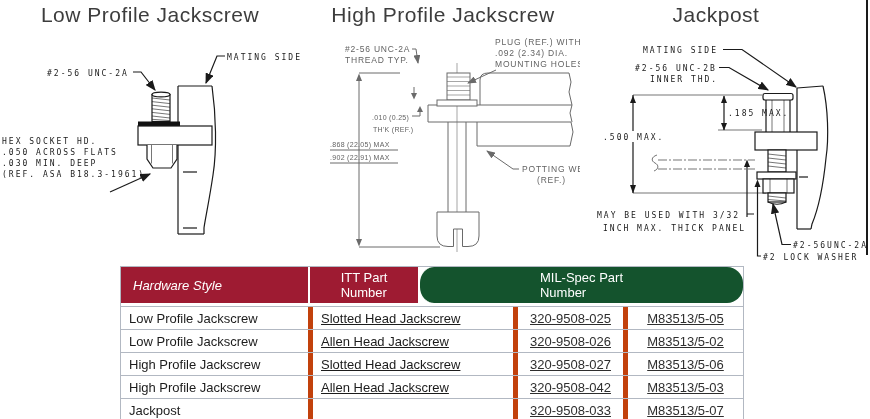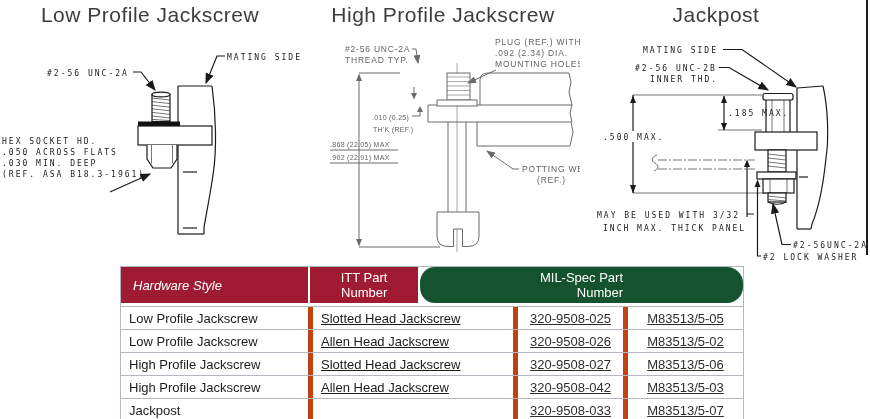--- a/index.html
+++ b/index.html
@@ -24,21 +24,21 @@
   .g{stroke:#6a6a6a;stroke-width:1;fill:none;}
   .gf{stroke:#6a6a6a;stroke-width:1;fill:#fff;}
   .thin{stroke-width:0.6;}
   #page-edge{position:absolute;left:866px;top:0;width:2px;height:255px;background:#1a1a1a;}
   
   #hw-table{position:absolute;left:120px;top:266px;width:622px;
             border:1px solid #b2b8c2;background:#fff;font-size:13px;color:#1c1c1c;}
   .thead{display:flex;height:36px;}
   .th{color:#fff;display:flex;align-items:center;box-sizing:border-box;}
   .th.left{padding-left:12px;font-style:italic;}
-  .th.center{justify-content:center;text-align:right;white-space:pre-line;line-height:15px;}
+  .th.center{justify-content:center;text-align:left;white-space:pre-line;line-height:15px;}
   .th + .th{border-left:2px solid #fff;}
   .tbody{margin-top:3px;}
   .tr{display:flex;height:22px;border-top:1px solid #b2b8c2;}
   .td{box-sizing:border-box;display:flex;align-items:center;overflow:hidden;}
   .td.left{padding-left:8px;}
   .td.center{justify-content:center;color:#2e2e2e;}
   .td + .td{border-left:5px solid #c2410c;text-decoration:underline;}
   .c1{width:187px;} .c2{width:205px;} .c3{width:110px;} .c4{flex:1;}
 </style>
 </head>

